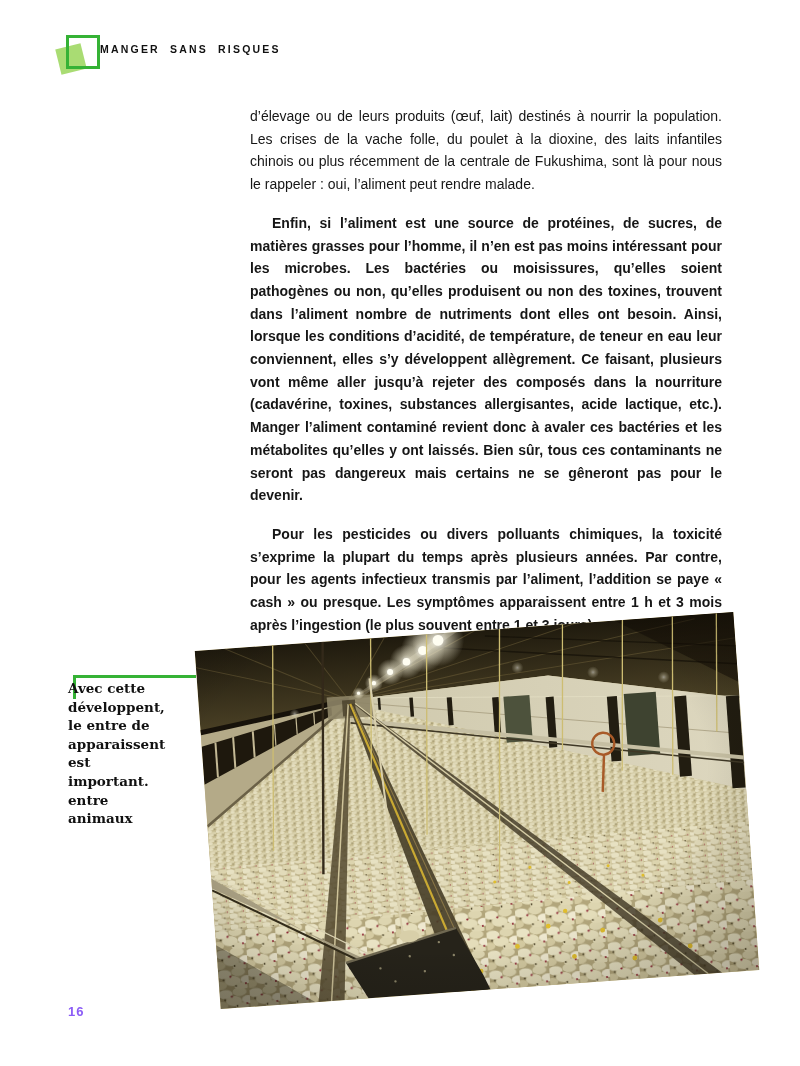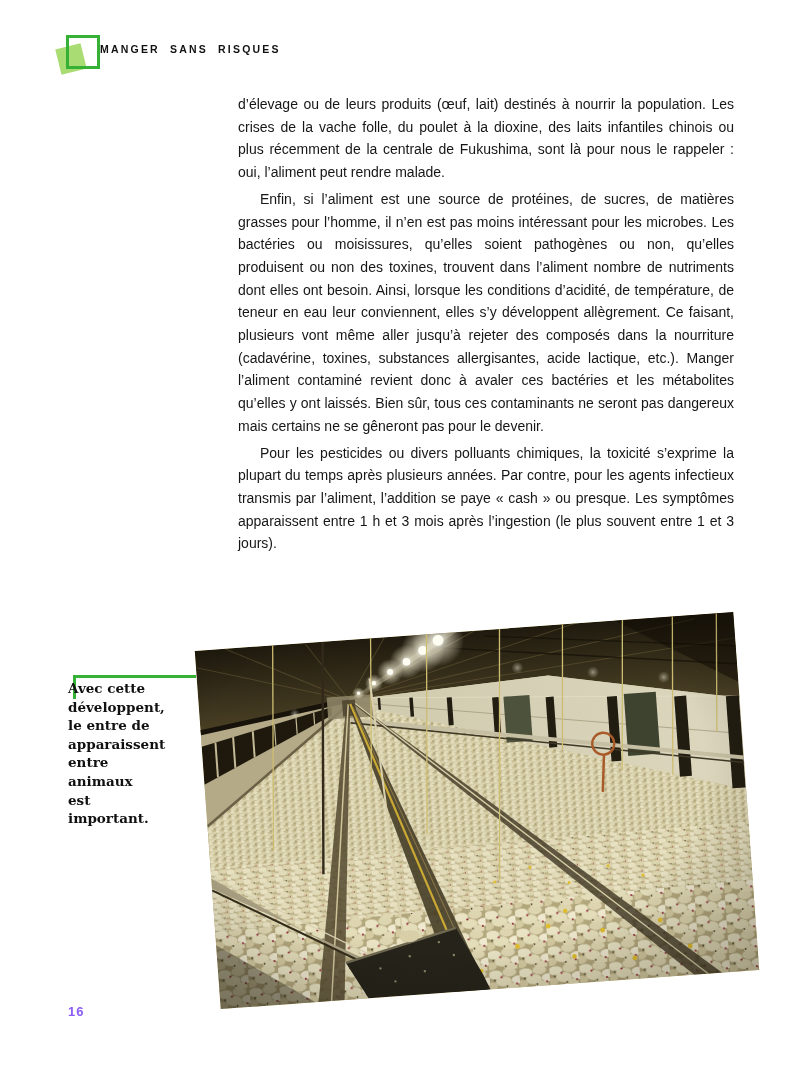--- a/index.html
+++ b/index.html
@@ -18,22 +18,22 @@
   }
   .book-title{
     position:absolute;left:100px;top:43px;
     font-size:10.5px;font-weight:bold;letter-spacing:2.2px;word-spacing:5px;color:#111;
   }
   
   .body-text{
     position:absolute;left:234px;top:89px;width:504px;
     font-size:14px;line-height:22.7px;text-align:justify;color:#161616;
   }
-  .body-text p{margin:4px;padding:0;}
-  .body-text p.indent{text-indent:22px;}
+  .body-text p{margin:16px;padding:0;}
+  .body-text p.indent{text-indent:22px;font-weight:bold;}
   
   .caption-bracket-h{position:absolute;left:73px;top:675px;width:123px;height:3px;background:#35b235;}
   .caption-bracket-v{position:absolute;left:73px;top:675px;width:3px;height:24px;background:#35b235;}
   .caption-text{
     position:absolute;left:68px;top:679px;width:104px;
     font-family:"DejaVu Serif","Liberation Serif",serif;
     font-size:13.5px;font-weight:bold;line-height:18.6px;color:#111;
   }
   .caption-text span{display:block;}
   
@@ -282,20 +282,20 @@
   </div>
 
   <div>
     <div class="caption-bracket-h"></div>
     <div class="caption-bracket-v"></div>
     <div class="caption-text">
       <span>Avec cette</span>
       <span>développent,</span>
       <span>le entre de</span>
       <span>apparaissent</span>
+      <span>est important.</span>
       <span>entre animaux</span>
-      <span>est important.</span>
     </div>
   </div>
 
   <div class="page-number">16</div>
 
 </div>
 
 </body></html>

